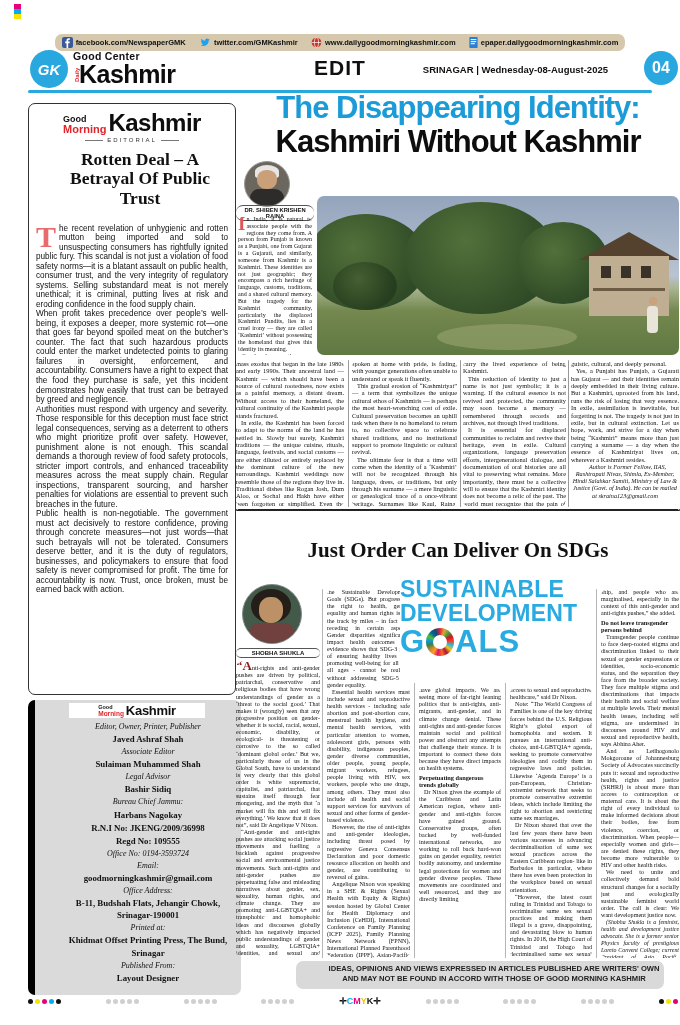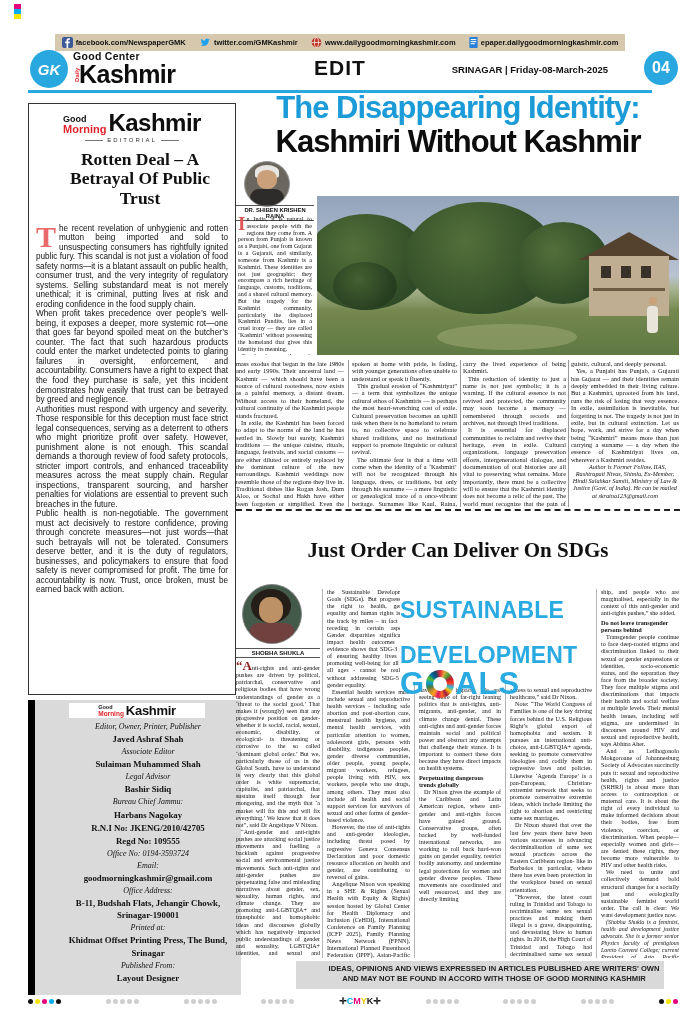--- a/index.html
+++ b/index.html
@@ -1,18 +1,18 @@
 <!DOCTYPE html>
 <html><head>
 <meta charset="utf-8">
 <style>
   html,body{margin:0;padding:0;background:#fff;}
   .page{position:relative;width:680px;height:1025px;background:#fff;overflow:hidden;
         font-family:"Liberation Serif",serif;color:#111;}
-  .abs{position:absolute;}
+  .abs{position:absolute;border-radius:7px;}
   p{margin:0 0 2px 0;text-align:justify;}
   .ital{font-style:italic;text-align:center;}
   .subhead{font-weight:bold;text-align:left;}
 
   
   .corner-marks{left:14px;top:4px;width:7px;}
   .corner-marks div{width:7px;height:5px;}
   .regrow{left:28px;top:996px;width:664px;display:flex;justify-content:space-between;
           align-items:center;font-family:"Liberation Sans",sans-serif;font-weight:bold;font-size:9px;}
   .dotg{display:flex;gap:2px;}
@@ -139,21 +139,21 @@
   .a2col .ital{font-size:5.9px;text-align:justify;}
   .a2c1{left:236px;top:661px;width:84px;height:297px;}
   .a2c1 p:first-child::first-letter{font-size:13px;line-height:10px;font-weight:bold;color:#8b1d1d;}
   .a2c2{left:327px;top:589px;width:83px;height:369px;}
   .a2c3{left:419px;top:687px;width:82px;height:271px;}
   .a2c4{left:510px;top:687px;width:82px;height:271px;}
   .a2c5{left:601px;top:589px;width:78px;height:369px;}
   .vrule2{top:589px;height:369px;width:1px;background:#b5b5b5;}
   .sdg{left:400px;top:577px;width:158px;height:106px;background:#fff;color:#29abe2;
        font-family:"Liberation Sans",sans-serif;font-weight:bold;z-index:3;}
-  .sdg-l1,.sdg-l2{font-size:23px;line-height:24px;letter-spacing:.2px;margin-top:21px;}
+  .sdg-l1,.sdg-l2{font-size:23px;line-height:24px;letter-spacing:.2px;}
   .sdg-l3{font-size:31px;line-height:34px;display:flex;align-items:center;letter-spacing:1px;}
   .sdg-wheel{width:28px;height:28px;border-radius:50%;margin:0 1px;display:inline-block;position:relative;
      background:conic-gradient(#e5243b,#dda63a,#4c9f38,#c5192d,#ff3a21,#26bde2,#fcc30b,#a21942,#fd6925,
                 #dd1367,#fd9d24,#bf8b2e,#3f7e44,#0a97d9,#56c02b,#00689d,#19486a,#e5243b);}
   .sdg-wheel::after{content:"";position:absolute;inset:7px;background:#fff;border-radius:50%;}
 
   
   .disclaimer{left:296px;top:961px;width:368px;height:28px;background:#d9d9d9;text-align:center;
       font-family:"Liberation Sans",sans-serif;font-weight:bold;font-size:7.6px;line-height:1.35;
       color:#222;padding-top:3px;box-sizing:border-box;padding-left:28px;}
@@ -206,21 +206,21 @@
     <span>GK</span>
   </div>
   <div class="abs wordmark">
     <div class="wm-good">Good Center</div>
     <div class="wm-row">
       <span class="wm-daily">Daily</span>
       <span class="wm-kashmir">Kashmir</span>
     </div>
   </div>
   <div class="abs section-title">EDIT</div>
-  <div class="abs dateline">SRINAGAR | Friday-08-March-2025</div>
+  <div class="abs dateline">SRINAGAR | Wednesday-08-August-2025</div>
   <div class="abs pagenum">
     <span>04</span>
   </div>
   <div class="abs bluerule"></div>
 
   <div class="abs edbox">
     <div class="edlogo">
       <span class="stack">
         <div class="g">Good</div>
         <div class="m">Morning</div>
@@ -251,21 +251,21 @@
     </div>
     <div class="implines">
         <p class="ital">Editor, Owner, Printer, Publisher</p>
         <p class="subhead">Javed Ashraf Shah</p>
         <p class="ital">Associate Editor</p>
         <p class="subhead">Sulaiman Muhammed Shah</p>
         <p class="ital">Legal Advisor</p>
         <p class="subhead">Bashir Sidiq</p>
         <p class="ital">Bureau Chief Jammu:</p>
         <p class="subhead">Harbans Nagokay</p>
-        <p class="subhead">R.N.I No: JKENG/2010/42705</p>
+        <p class="subhead">R.N.I No: JKENG/2009/36998</p>
         <p class="subhead">Regd No: 109555</p>
         <p class="ital">Office No: 0194-3593724</p>
         <p class="ital">Email:</p>
         <p class="subhead">goodmorningkashmir@gmail.com</p>
         <p class="ital">Office Address:</p>
         <p class="subhead">B-11, Budshah Flats, Jehangir Chowk, Srinagar-190001</p>
         <p class="ital">Printed at:</p>
         <p class="subhead">Khidmat Offset Printing Press, The Bund, Srinagar</p>
         <p class="ital">Published From:</p>
         <p class="subhead">Layout Designer</p>

